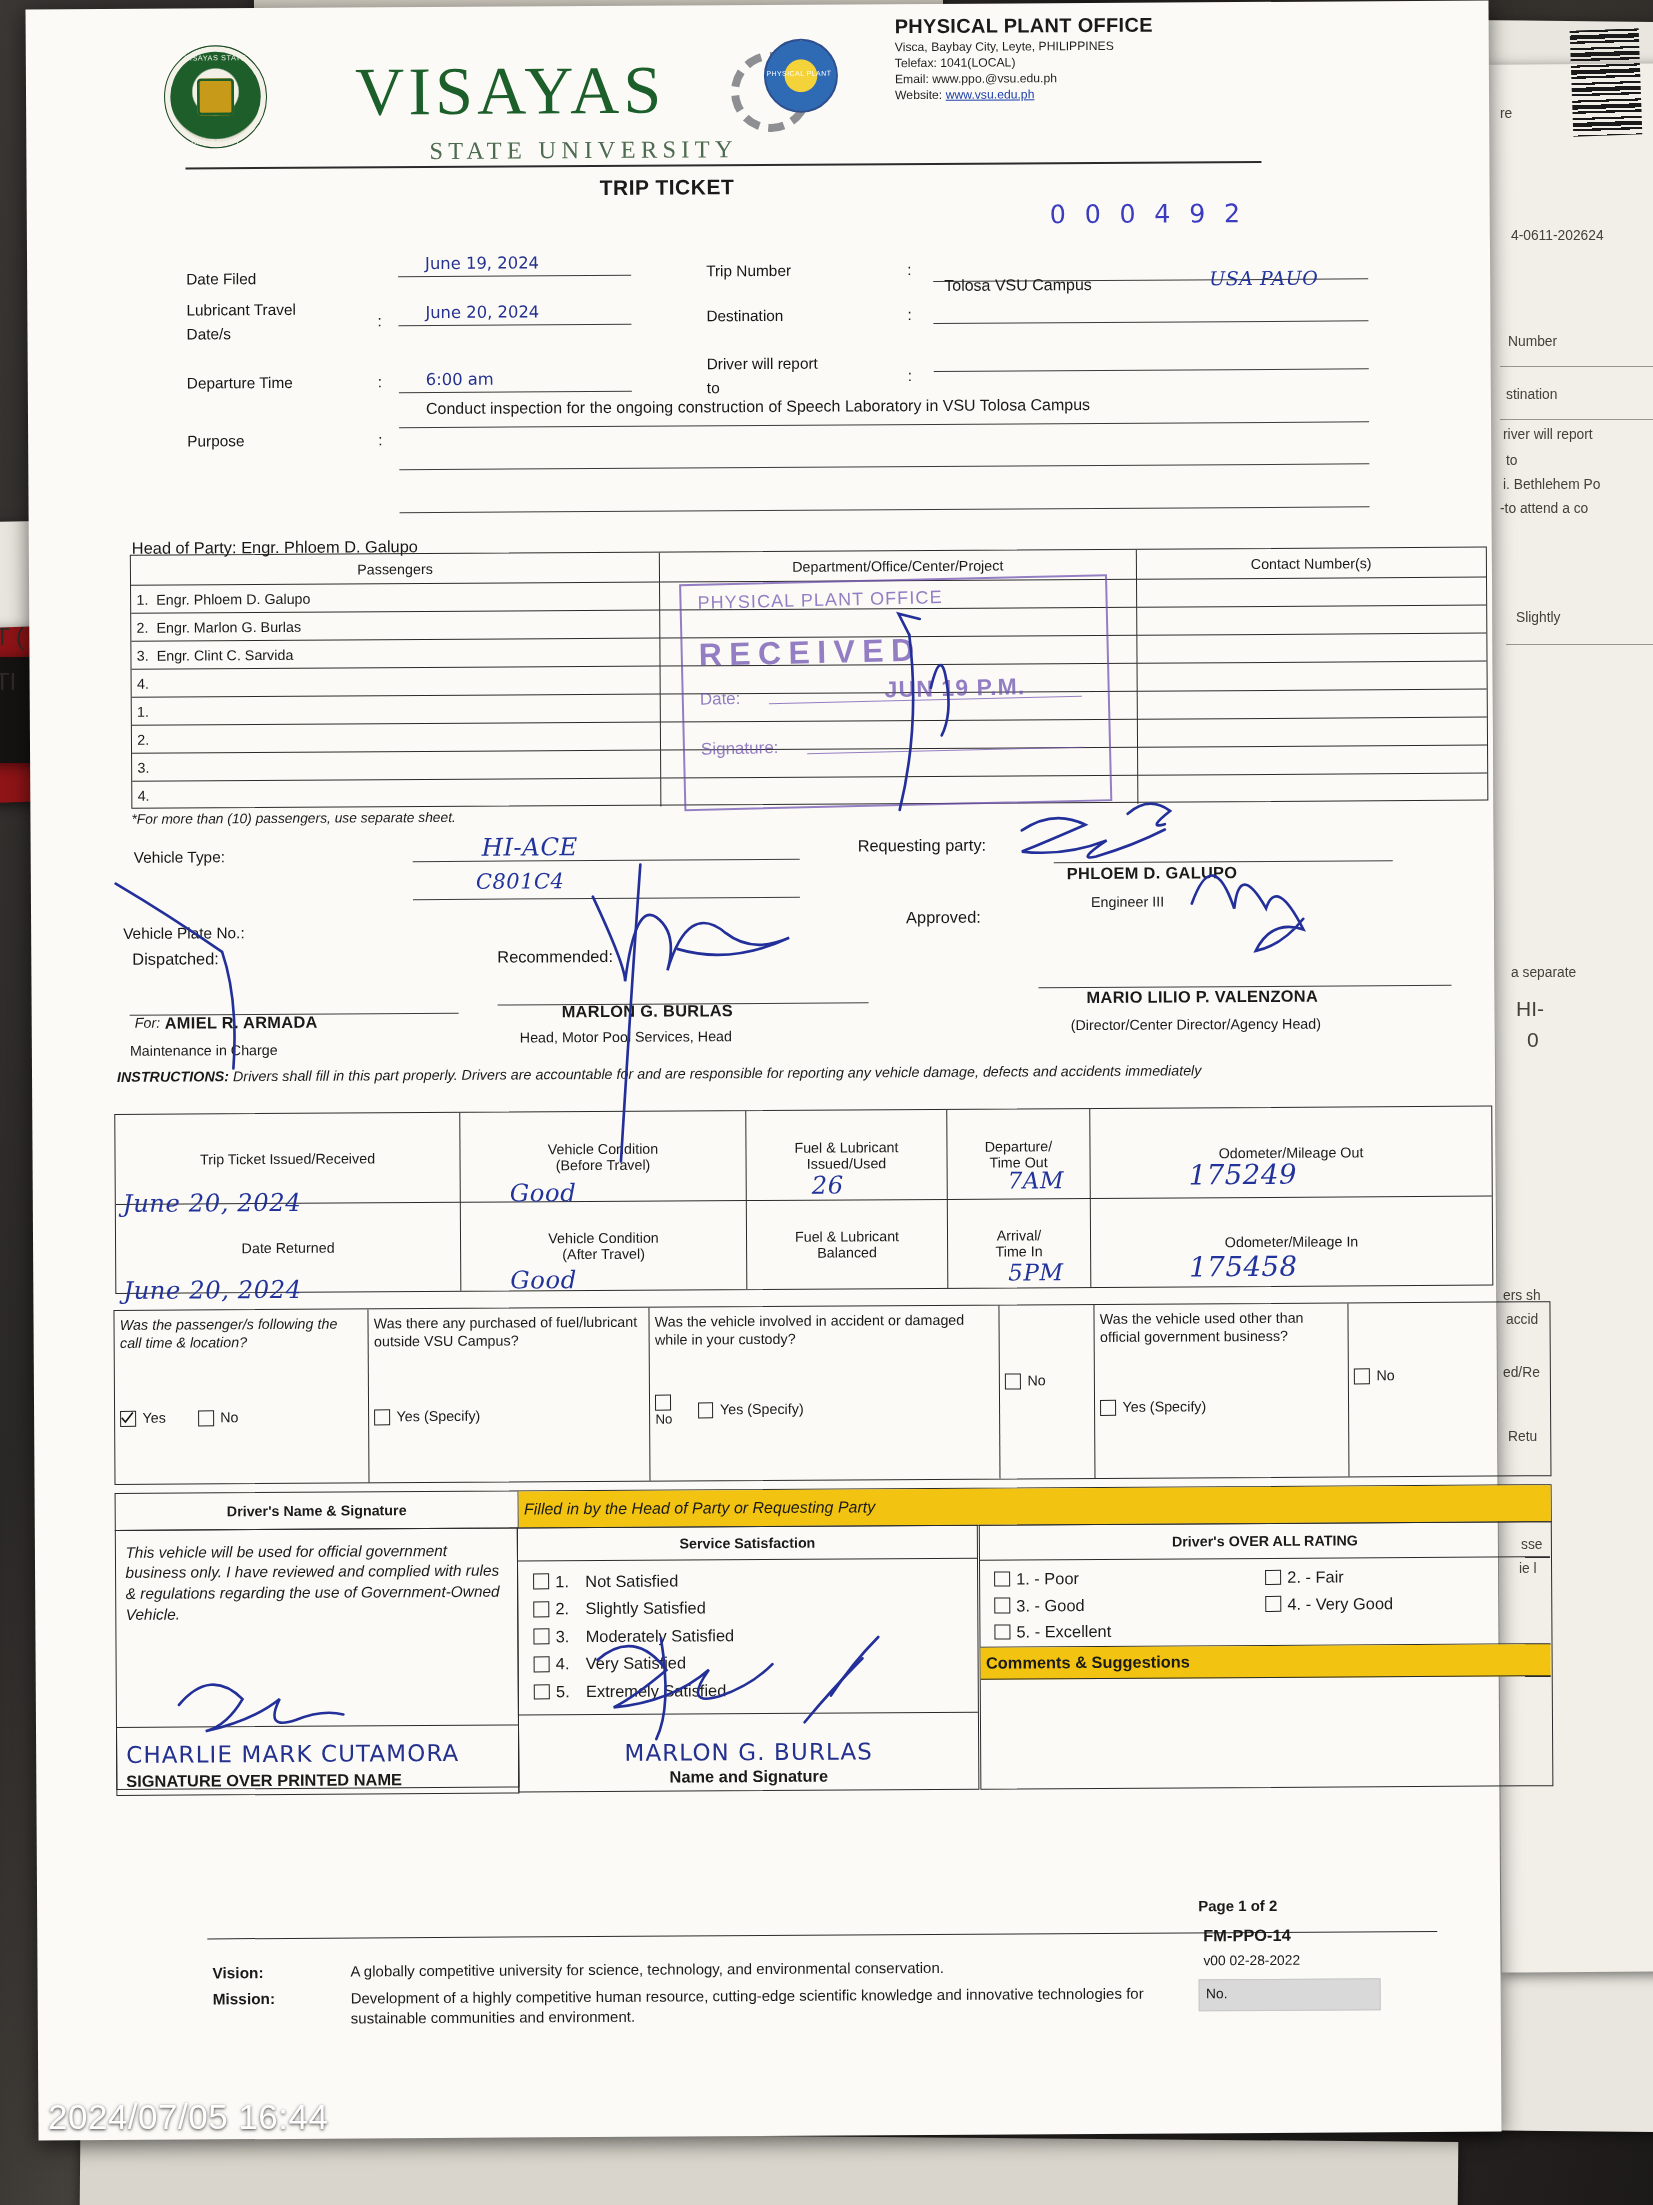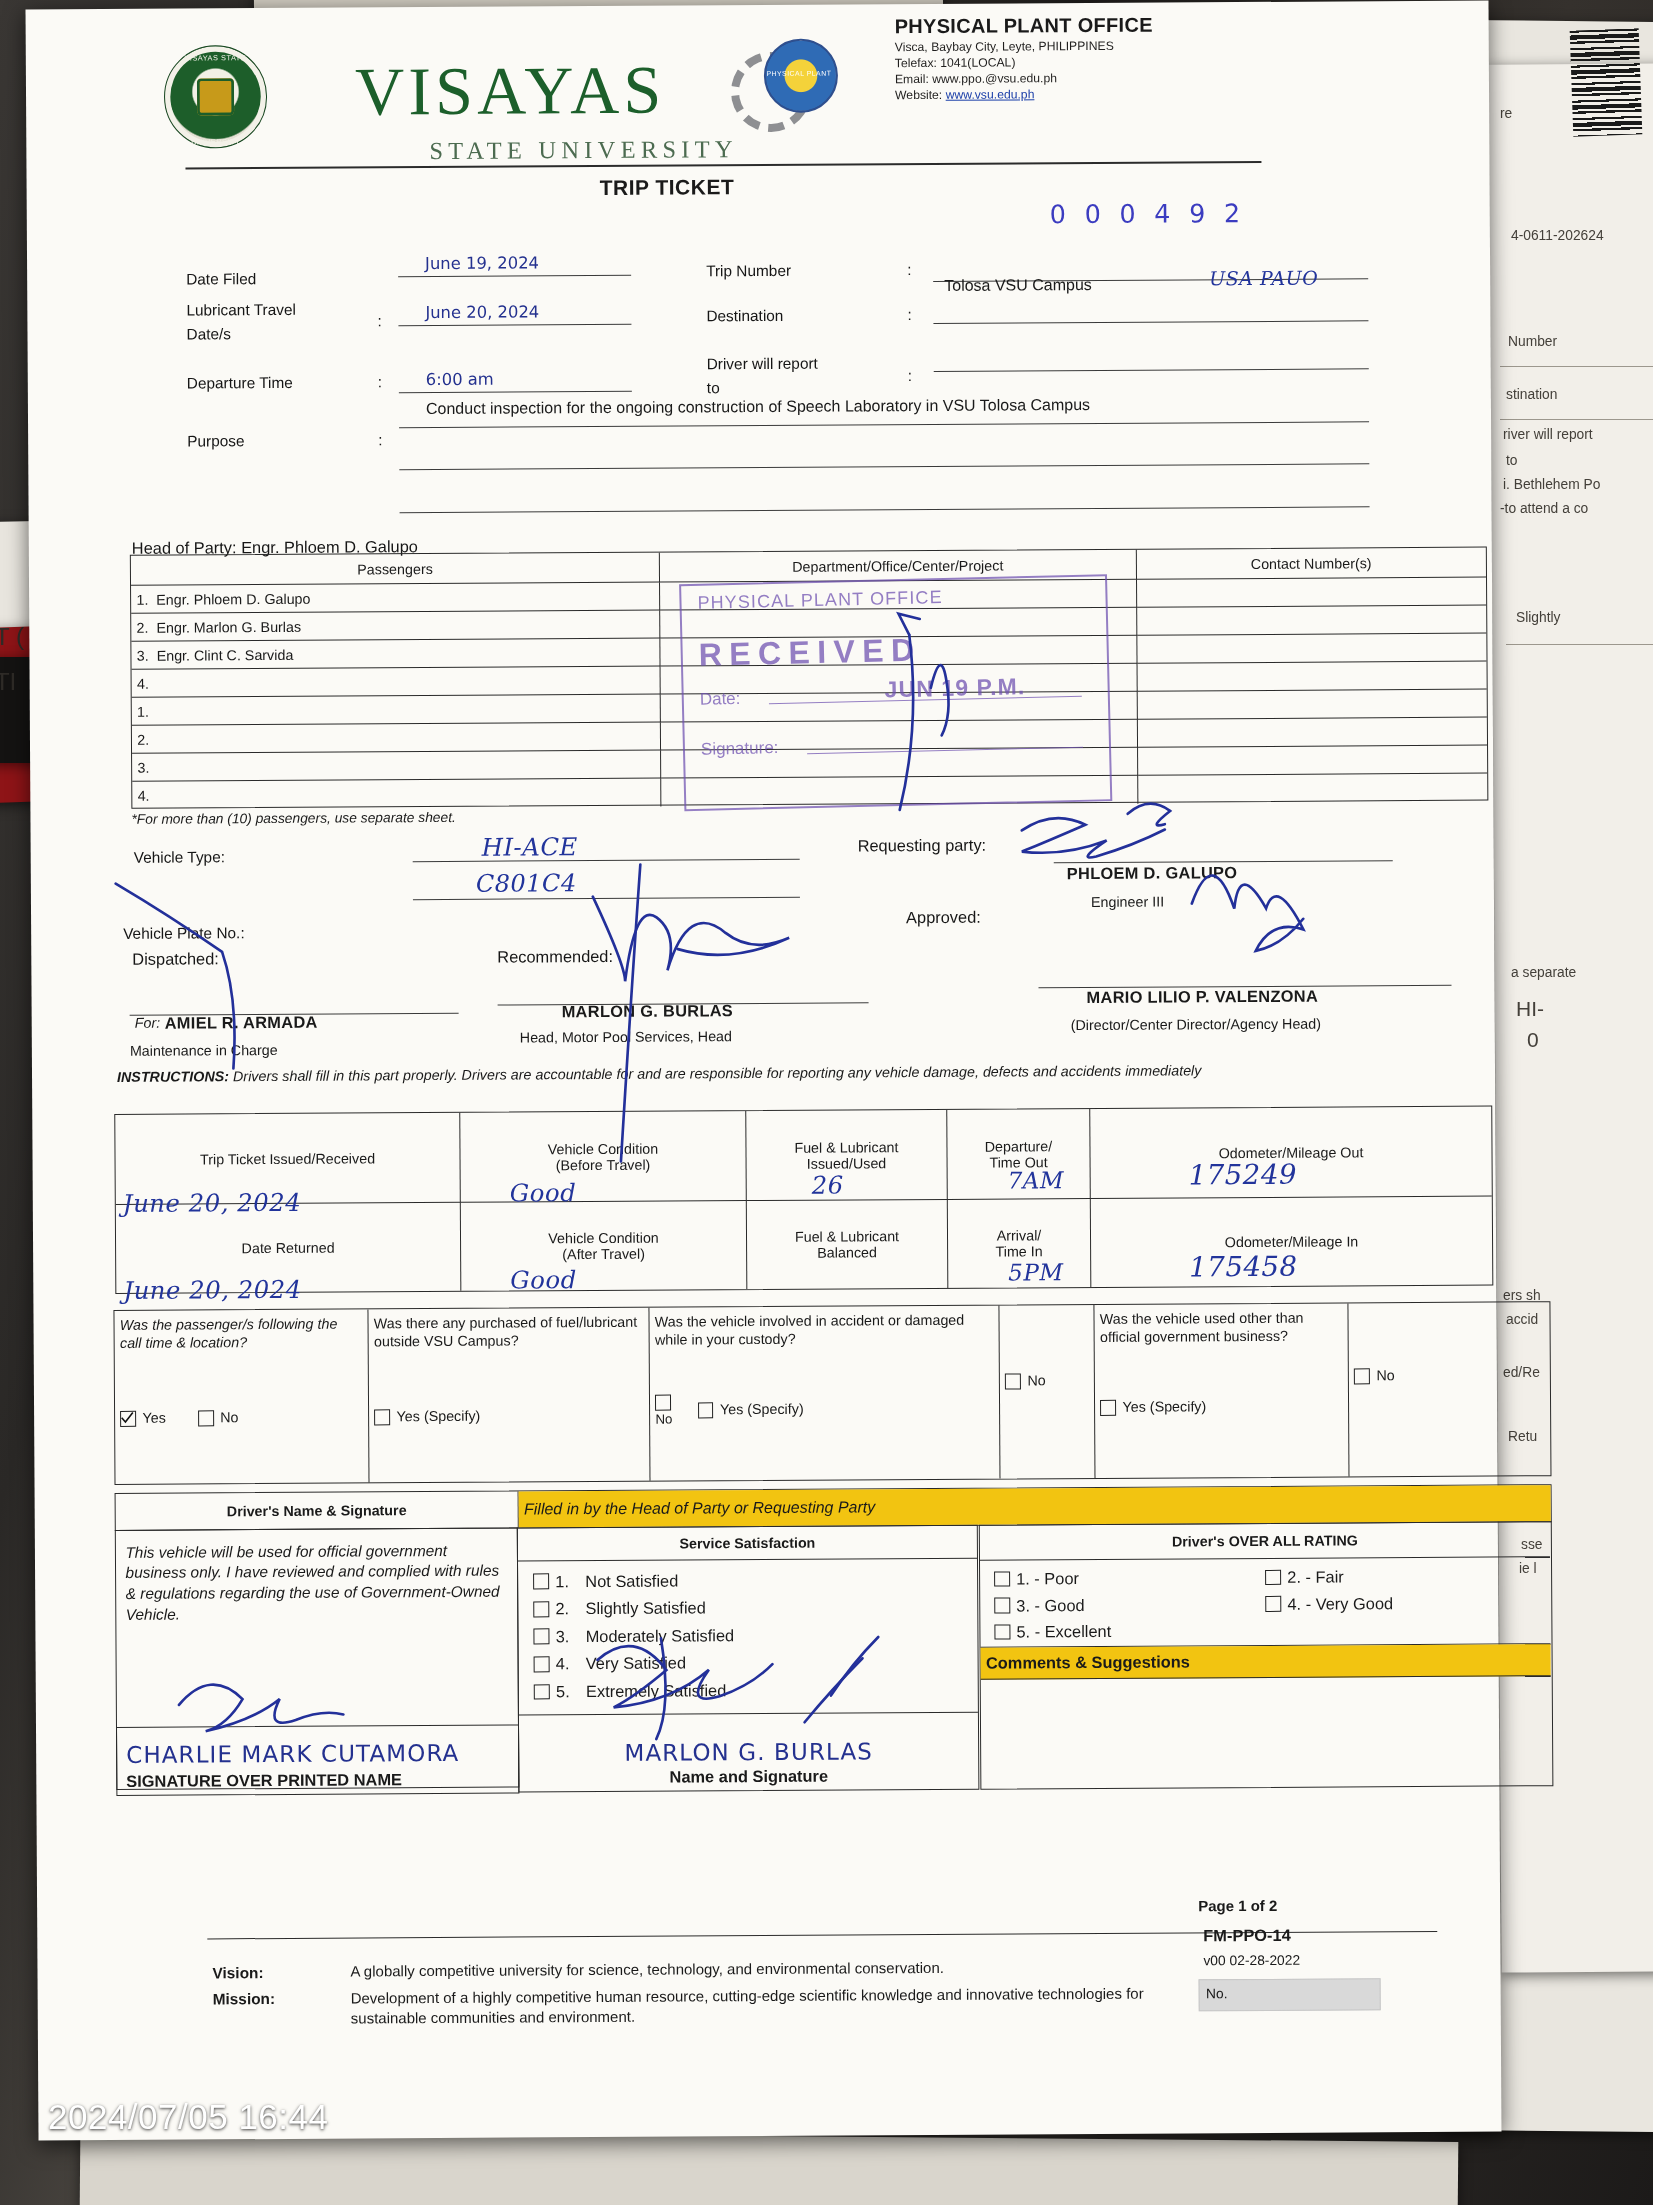--- a/index.html
+++ b/index.html
@@ -499,21 +499,21 @@
     </div>
 
     <div class="small-note" style="left:101px; top:803px;">*For more than (10) passengers, use separate sheet.</div>
 
     <div class="flabel" style="left:103px; top:840px;">Vehicle Type:</div>
     <div class="fline" style="left:382px; top:853px; width:387px;"></div>
     <div class="fval hw" style="left:451px; top:826px; font-size:24.4px;">HI-ACE</div>
 
     <div class="flabel" style="left:92px; top:875px;margin-top:41px;">Vehicle Plate No.:</div>
     <div class="fline" style="left:382px; top:891px; width:387px;"></div>
-    <div class="fval hw" style="left:445px; top:863px; font-size:24px;">C801C4</div>
+    <div class="fval hw" style="left:445px; top:863px; font-size:21px;">C801C4</div>
 
     <div class="flabel" style="left:827px; top:832px; font-size:16.4px;">Requesting party:</div>
     <div class="fline" style="left:1023px; top:858px; width:339px;"></div>
     <div class="sig-name" style="left:1036px; top:861px;">PHLOEM D. GALUPO</div>
     <div class="sig-sub" style="left:1060px; top:891px;">Engineer  III</div>
 
     <div class="flabel" style="left:101px; top:941px; font-size:16.4px;">Dispatched:</div>
     <div class="fline" style="left:98px; top:1005px; width:329px;"></div>
     <span class="sig-sub" style="left:103px; top:1006px; font-style:italic;">For:</span>
     <div class="sig-name" style="left:133px; top:1005px;">AMIEL R. ARMADA</div>

